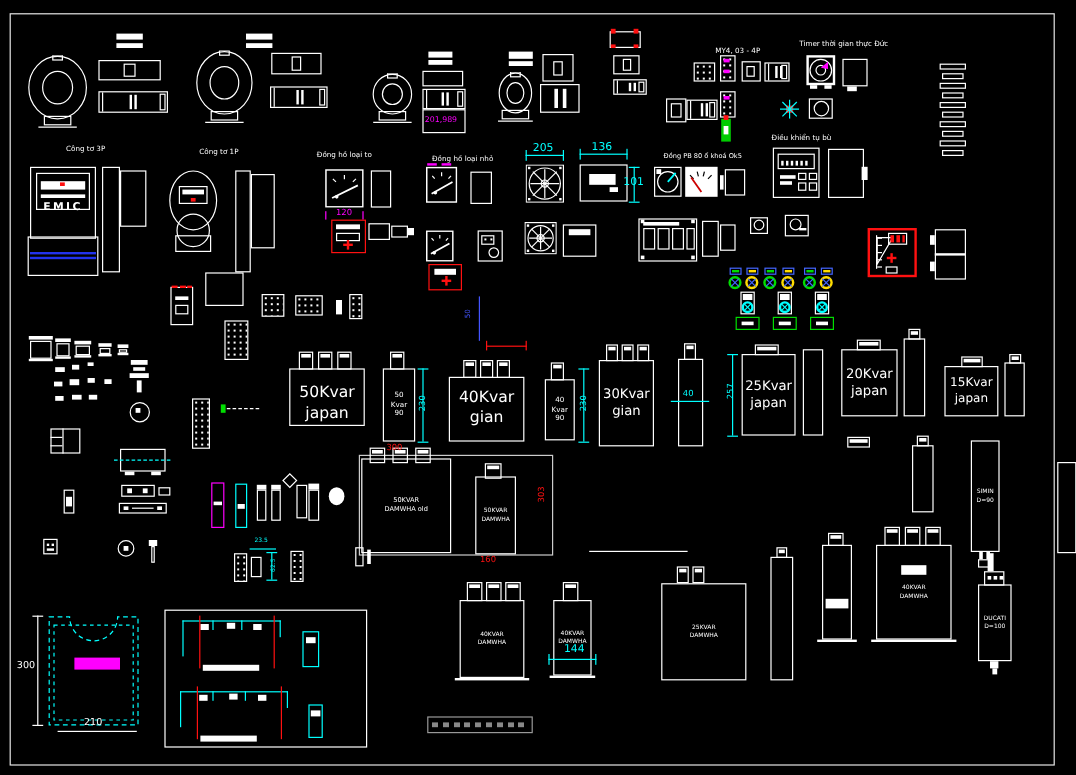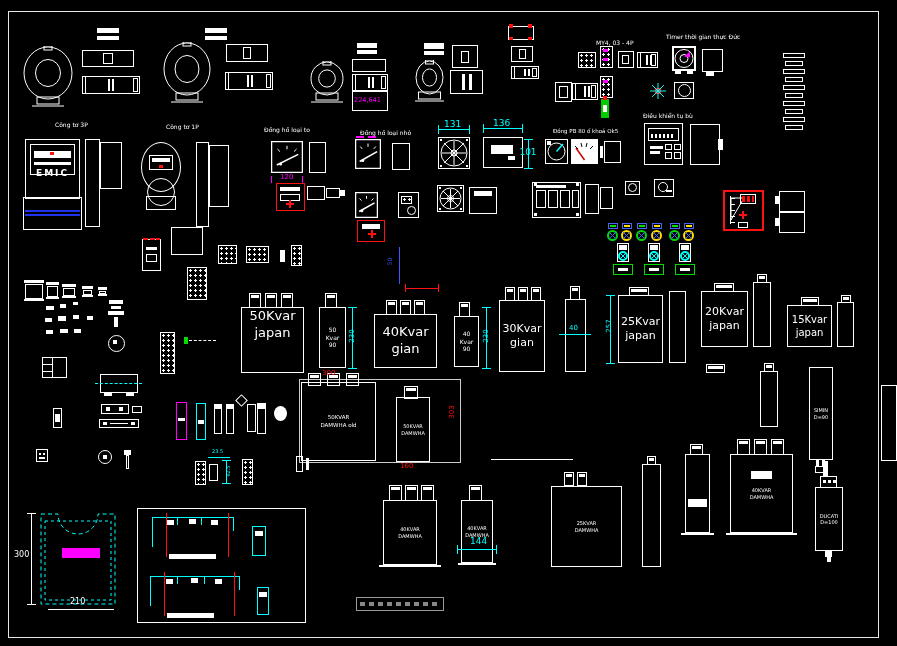--- a/index.html
+++ b/index.html
@@ -62,21 +62,21 @@
     </div>
     <div class="c" style="left: 357px; top: 43px; width: 20px; height: 5px; background: rgb(255, 255, 255);"></div>
     <div class="c" style="left: 357px; top: 50px; width: 20px; height: 4px; background: rgb(255, 255, 255);"></div>
     <div class="c" style="left: 352px; top: 59px; width: 34px; height: 13px; border: 1px solid rgb(255, 255, 255);"></div>
     <div class="c" style="left: 352px; top: 74px; width: 36px; height: 17px; border: 1px solid rgb(255, 255, 255);"></div>
     <div class="c" style="left: 355px; top: 75px; width: 1px; height: 15px; background: rgb(255, 255, 255);"></div>
     <div class="c" style="left: 368.2px; top: 77px; width: 2px; height: 11px; background: rgb(255, 255, 255);"></div>
     <div class="c" style="left: 372.2px; top: 77px; width: 2px; height: 11px; background: rgb(255, 255, 255);"></div>
     <div class="c" style="left: 381px; top: 76px; width: 5px; height: 13px; border: 1px solid rgb(255, 255, 255);"></div>
     <div class="c" style="left: 352px; top: 91px; width: 36px; height: 20px; border: 1px solid rgb(255, 255, 255);"></div>
-    <div class="c" style="left: 354px; top: 97px; color: rgb(255, 0, 255); font-size: 6.5px; line-height: 1.15; white-space: pre-line;">224,641</div>
+    <div class="c" style="left: 354px; top: 97px; color: rgb(255, 0, 255); font-size: 6.5px; line-height: 1.15; white-space: pre-line;">201,989</div>
     <div class="c" style="left: 415px; top: 60px; width: 29px; height: 43px;">
       <svg width="29" height="43" viewBox="0 0 29 43">
         <ellipse cx="14.5" cy="17.5" rx="13.5" ry="16.5" fill="none" stroke="#fff"></ellipse>
         <ellipse cx="14.5" cy="17.5" rx="7.0200000000000005" ry="8.58" fill="none" stroke="#fff"></ellipse>
         <rect x="10.5" y="0" width="8" height="4" fill="none" stroke="#fff"></rect>
         <rect x="3.5" y="32" width="22" height="7" fill="none" stroke="#fff"></rect>
         <line x1="-1.5" y1="41" x2="30.5" y2="41" stroke="#fff"></line>
       </svg>
     </div>
     <div class="c" style="left: 424px; top: 43px; width: 20px; height: 6px; background: rgb(255, 255, 255);"></div>
@@ -257,21 +257,21 @@
         <line x1="26" y1="6" x2="6" y2="26" stroke="#fff"></line>
         <rect x="2" y="2" width="2" height="2" fill="#fff"></rect>
         <rect x="28" y="2" width="2" height="2" fill="#fff"></rect>
         <rect x="2" y="28" width="2" height="2" fill="#fff"></rect>
         <rect x="28" y="28" width="2" height="2" fill="#fff"></rect>
       </svg>
     </div>
     <div class="c" style="left: 438px; top: 129px; width: 32px; height: 1px; background: rgb(0, 255, 255);"></div>
     <div class="c" style="left: 438px; top: 125px; width: 1px; height: 9px; background: rgb(0, 255, 255);"></div>
     <div class="c" style="left: 469px; top: 125px; width: 1px; height: 9px; background: rgb(0, 255, 255);"></div>
-    <div class="c" style="left: 444px; top: 119px; color: rgb(0, 255, 255); font-size: 9px;">131</div>
+    <div class="c" style="left: 444px; top: 119px; color: rgb(0, 255, 255); font-size: 9px;">205</div>
     <div class="c" style="left: 483px; top: 137px; width: 40px; height: 31px; border: 1px solid rgb(255, 255, 255);"></div>
     <div class="c" style="left: 491px; top: 145px; width: 22px; height: 9px; background: rgb(255, 255, 255);"></div>
     <div class="c" style="left: 508px; top: 156px; width: 7px; height: 4px; background: rgb(255, 255, 255);"></div>
     <div class="c" style="left: 483px; top: 128px; width: 40px; height: 1px; background: rgb(0, 255, 255);"></div>
     <div class="c" style="left: 483px; top: 124px; width: 1px; height: 9px; background: rgb(0, 255, 255);"></div>
     <div class="c" style="left: 522px; top: 124px; width: 1px; height: 9px; background: rgb(0, 255, 255);"></div>
     <div class="c" style="left: 493px; top: 118px; color: rgb(0, 255, 255); font-size: 9px;">136</div>
     <div class="c" style="left: 528px; top: 139px; width: 1px; height: 29px; background: rgb(0, 255, 255);"></div>
     <div class="c" style="left: 524px; top: 139px; width: 9px; height: 1px; background: rgb(0, 255, 255);"></div>
     <div class="c" style="left: 524px; top: 168px; width: 9px; height: 1px; background: rgb(0, 255, 255);"></div>
@@ -511,21 +511,21 @@
     <div class="c" style="left: 53px; top: 408px; width: 9px; height: 20px; border: 1px solid rgb(255, 255, 255);"></div>
     <div class="c" style="left: 55px; top: 414px; width: 5px; height: 8px; background: rgb(255, 255, 255);"></div>
     <div class="c" style="left: 36px; top: 449px; width: 12px; height: 13px; border: 1px solid rgb(255, 255, 255);"></div>
     <div class="c" style="left: 39px; top: 453px; width: 2px; height: 2px; background: rgb(255, 255, 255);"></div>
     <div class="c" style="left: 43px; top: 453px; width: 2px; height: 2px; background: rgb(255, 255, 255);"></div>
     <div class="c" style="left: 39px; top: 457px; width: 6px; height: 2px; background: rgb(255, 255, 255);"></div>
     <div class="c" style="left: 98px; top: 450px; width: 14px; height: 14px; border: 1px solid rgb(255, 255, 255); border-radius: 50%;"></div>
     <div class="c" style="left: 103px; top: 455px; width: 4px; height: 4px; background: rgb(255, 255, 255);"></div>
     <div class="c" style="left: 124px; top: 450px; width: 7px; height: 5px; background: rgb(255, 255, 255);"></div>
     <div class="c" style="left: 126px; top: 455px; width: 3px; height: 14px; border: 1px solid rgb(255, 255, 255);"></div>
-    <div class="c" style="left: 241px; top: 307px; width: 63px; height: 66px; border: 1px solid rgb(255, 255, 255); display: flex; align-items: flex-start; justify-content: center;">
+    <div class="c" style="left: 241px; top: 307px; width: 63px; height: 48px; border: 1px solid rgb(255, 255, 255); display: flex; align-items: flex-end; justify-content: center;">
       <span style="color: rgb(255, 255, 255); font-size: 13px; text-align: center; white-space: pre-line; line-height: 1.3;">50Kvar
 japan</span>
     </div>
     <div class="c" style="left: 249px; top: 293px; width: 12px; height: 15px; border: 1px solid rgb(255, 255, 255);"></div>
     <div class="c" style="left: 251px; top: 295px; width: 8px; height: 3px; background: rgb(255, 255, 255);"></div>
     <div class="c" style="left: 265px; top: 293px; width: 12px; height: 15px; border: 1px solid rgb(255, 255, 255);"></div>
     <div class="c" style="left: 267px; top: 295px; width: 8px; height: 3px; background: rgb(255, 255, 255);"></div>
     <div class="c" style="left: 281px; top: 293px; width: 12px; height: 15px; border: 1px solid rgb(255, 255, 255);"></div>
     <div class="c" style="left: 283px; top: 295px; width: 8px; height: 3px; background: rgb(255, 255, 255);"></div>
     <div class="c" style="left: 319px; top: 307px; width: 27px; height: 61px; border: 1px solid rgb(255, 255, 255); display: flex; align-items: center; justify-content: center;">

